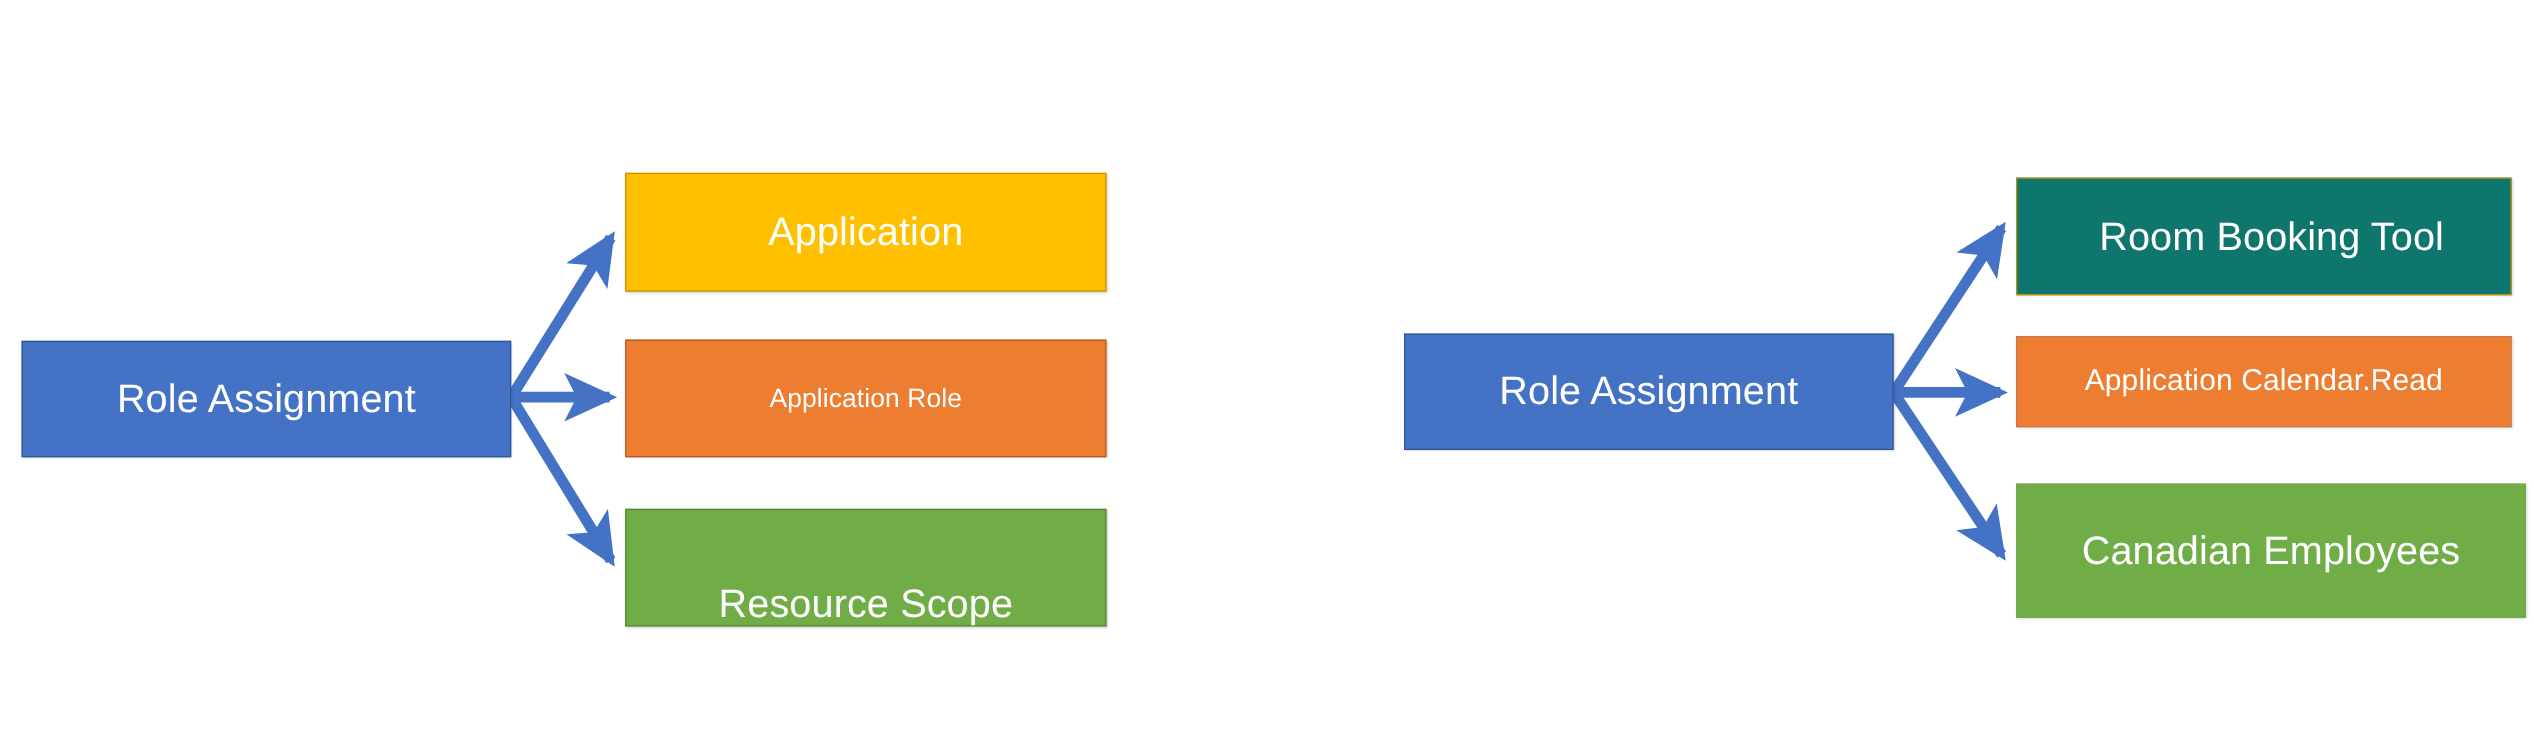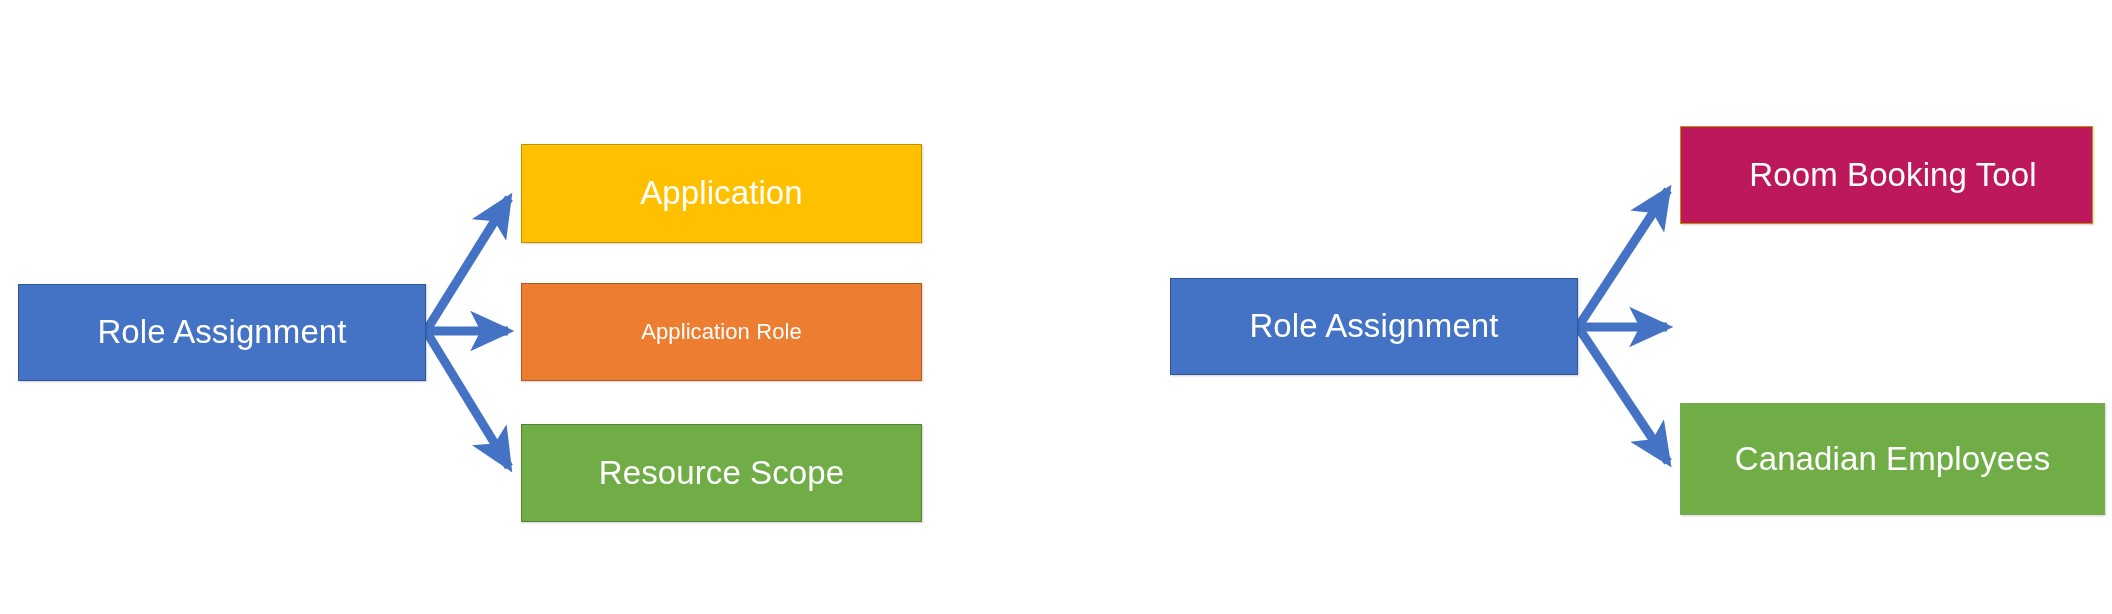--- a/index.html
+++ b/index.html
@@ -67,33 +67,34 @@
     border: 1px solid #ae5a21;
     box-shadow: 1px 1px 2px rgba(0,0,0,0.18);
     font-size: 22px;
   }
   .n-l-scope {
     left: 521px; top: 424px; width: 401px; height: 98px;
     background: #70ad47;
     border: 1px solid #548235;
     box-shadow: 1px 1px 2px rgba(0,0,0,0.18);
     font-size: 33px;
+    align-items: flex-end;
   }
 
   
   .n-r-source {
     left: 1170px; top: 278px; width: 408px; height: 97px;
     background: #4472c4;
     border: 1px solid #2f5597;
     box-shadow: 1px 1px 2px rgba(0,0,0,0.18);
     font-size: 33px;
   }
   .n-r-app {
-    left: 1680px; top: 126px; width: 413px; height: 98px;
-    background: #be185d;
+    left: 1680px; top: 148px; width: 413px; height: 98px;
+    background: #0f766e;
     border: 1px solid #bf9000;
     box-shadow: 1px 1px 2px rgba(0,0,0,0.18);
     font-size: 33px;
     padding-left: 13px;
   }
   .n-r-approle {
     left: 1680px; top: 280px; width: 413px; height: 76px;
     background: #ed7d31;
     border: 1px solid #c9784a;
     box-shadow: 1px 1px 2px rgba(0,0,0,0.18);
@@ -157,18 +158,21 @@
   </div>
 
   <div class="node n-r-source">
     <span class="node-label">Role Assignment</span>
   </div>
 
   <div class="node n-r-app">
     <span class="node-label">Room Booking Tool</span>
   </div>
 
+  <div class="node n-r-approle">
+    <span class="node-label">Application Calendar.Read</span>
+  </div>
 
   <div class="node n-r-scope">
     <span class="node-label">Canadian Employees</span>
   </div>
 
 </div>
 
 </body></html>

